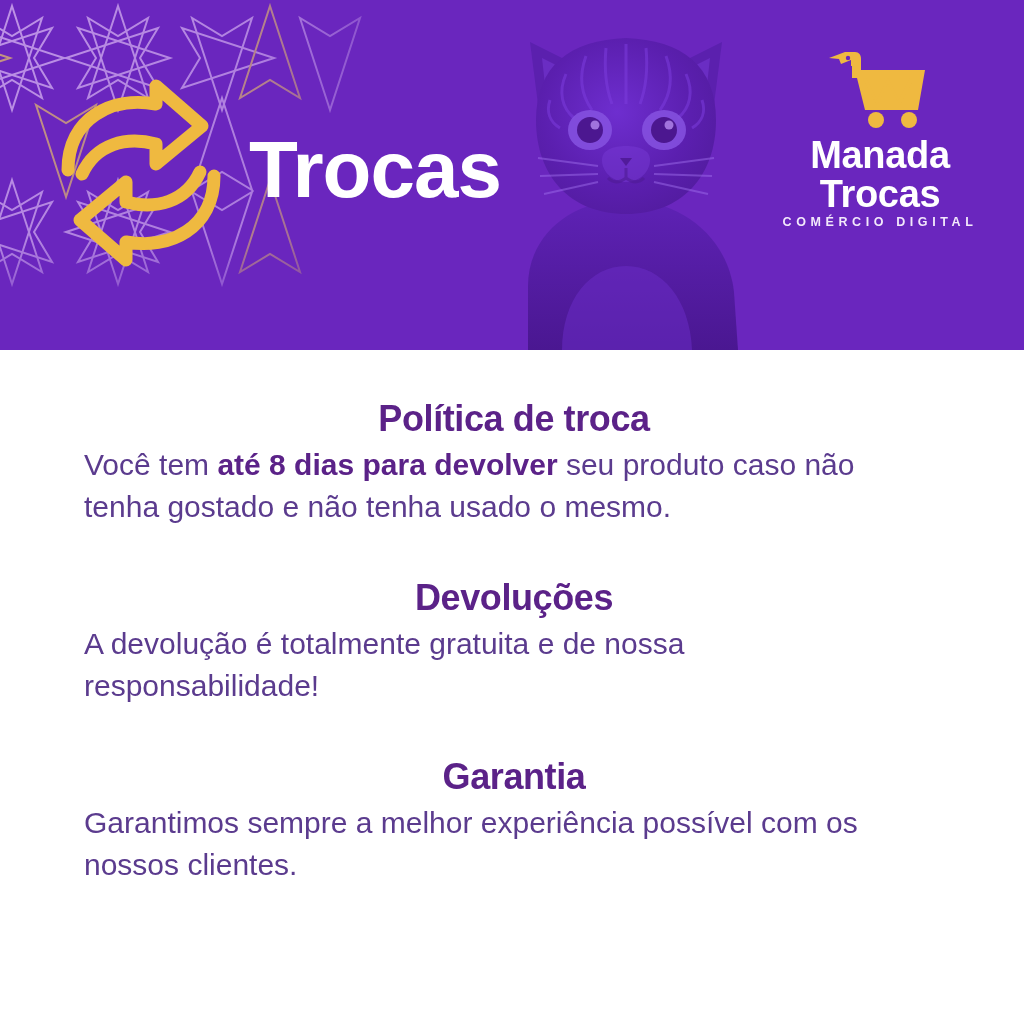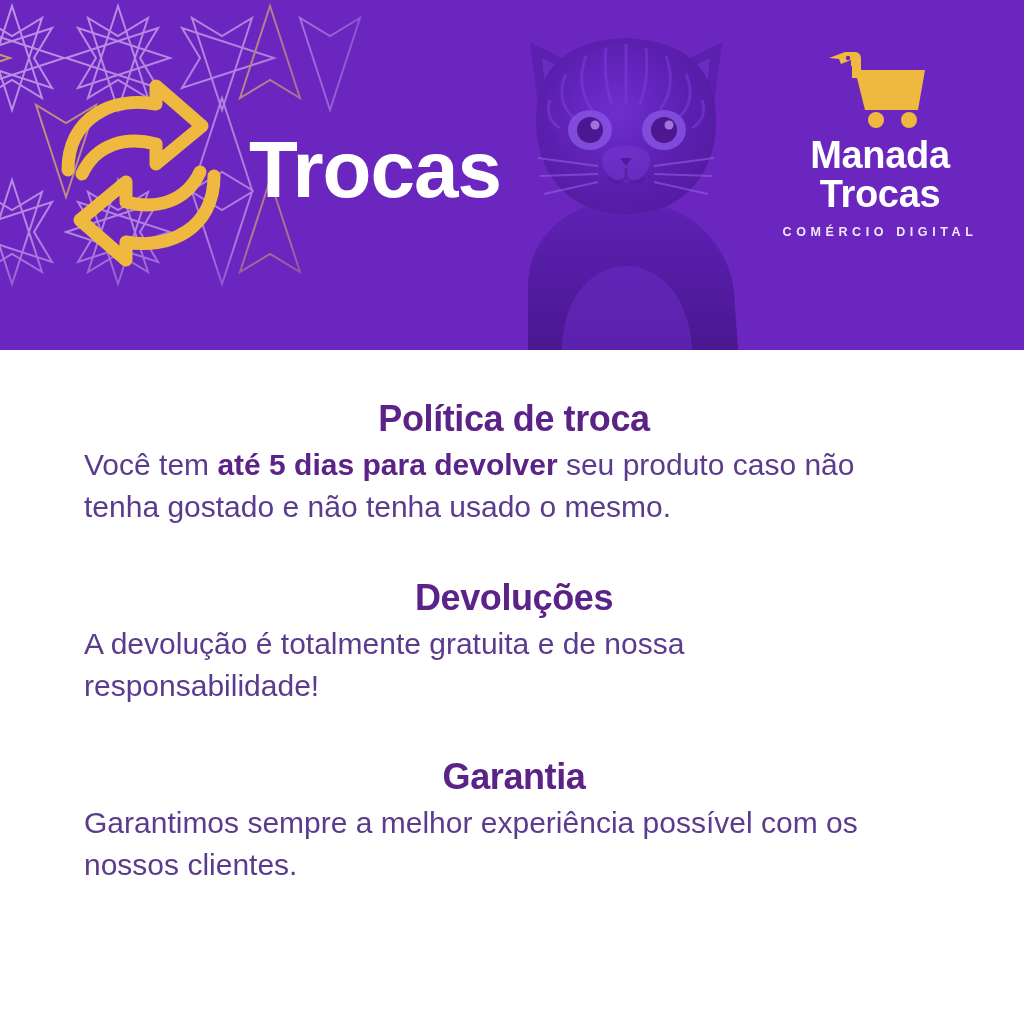--- a/index.html
+++ b/index.html
@@ -76,21 +76,21 @@
     font-weight:bold;
     line-height:1.03;
     letter-spacing:-0.3px;
   }
   #logo-tagline {
     display:block;
     color:#f2e8fb;
     font-size:12.5px;
     font-weight:bold;
     letter-spacing:4.6px;
-    margin-top:11px;
+    margin-top:1px;
   }
 
   
   #content {
     position:absolute;
     left:84px; top:398px;
     width:860px;
   }
   .policy-section { margin-bottom:48px; }
   .policy-section:last-child { margin-bottom:16px; }
@@ -295,21 +295,21 @@
       <span class="logo-word">Manada</span>
       <span class="logo-word">Trocas</span>
       <span id="logo-tagline">COMÉRCIO DIGITAL</span>
     </div>
   </div>
 
   <div id="content">
 
     <div class="policy-section">
       <div class="section-heading">Política de troca</div>
-      <div class="section-body"><span>Você tem </span><b>até 5 dias para devolver</b><span> seu produto caso não tenha gostado e não tenha usado o mesmo.</span></div>
+      <div class="section-body"><span>Você tem </span><b>até 8 dias para devolver</b><span> seu produto caso não tenha gostado e não tenha usado o mesmo.</span></div>
     </div>
 
     <div class="policy-section">
       <div class="section-heading">Devoluções</div>
       <div class="section-body"><span>A devolução é totalmente gratuita e de nossa responsabilidade!</span></div>
     </div>
 
     <div class="policy-section">
       <div class="section-heading">Garantia</div>
       <div class="section-body"><span>Garantimos sempre a melhor experiência possível com os nossos clientes.</span></div>

